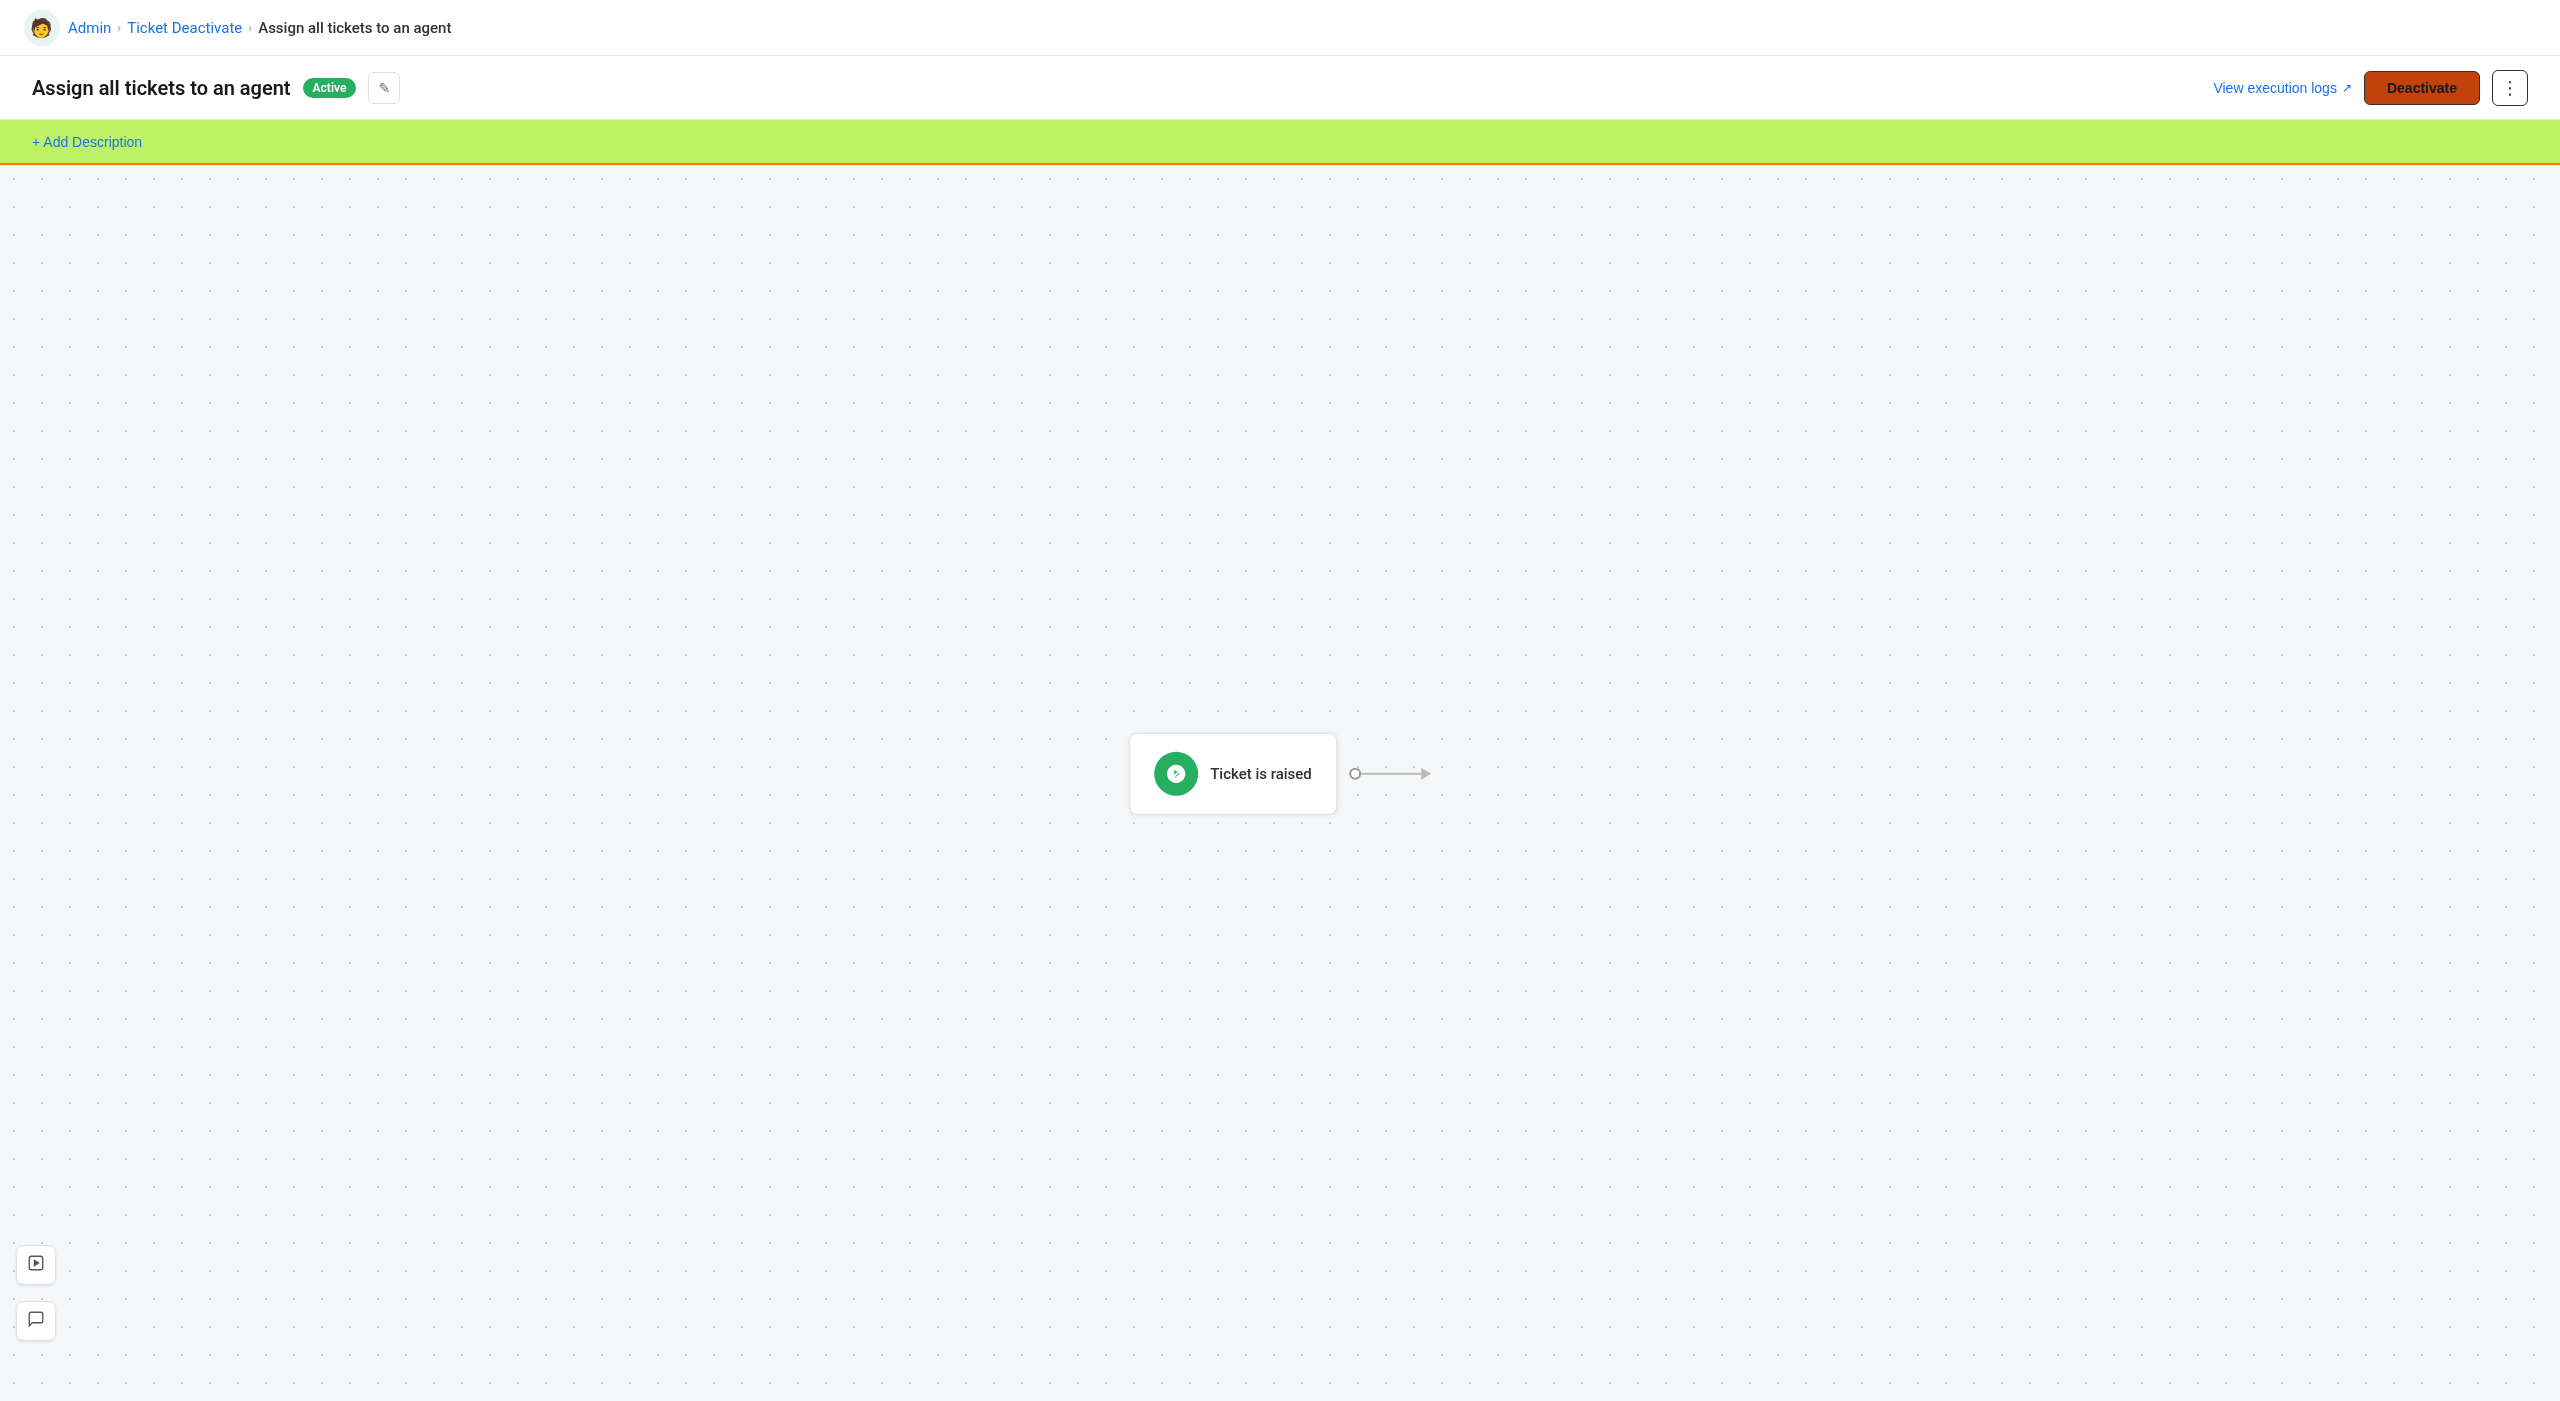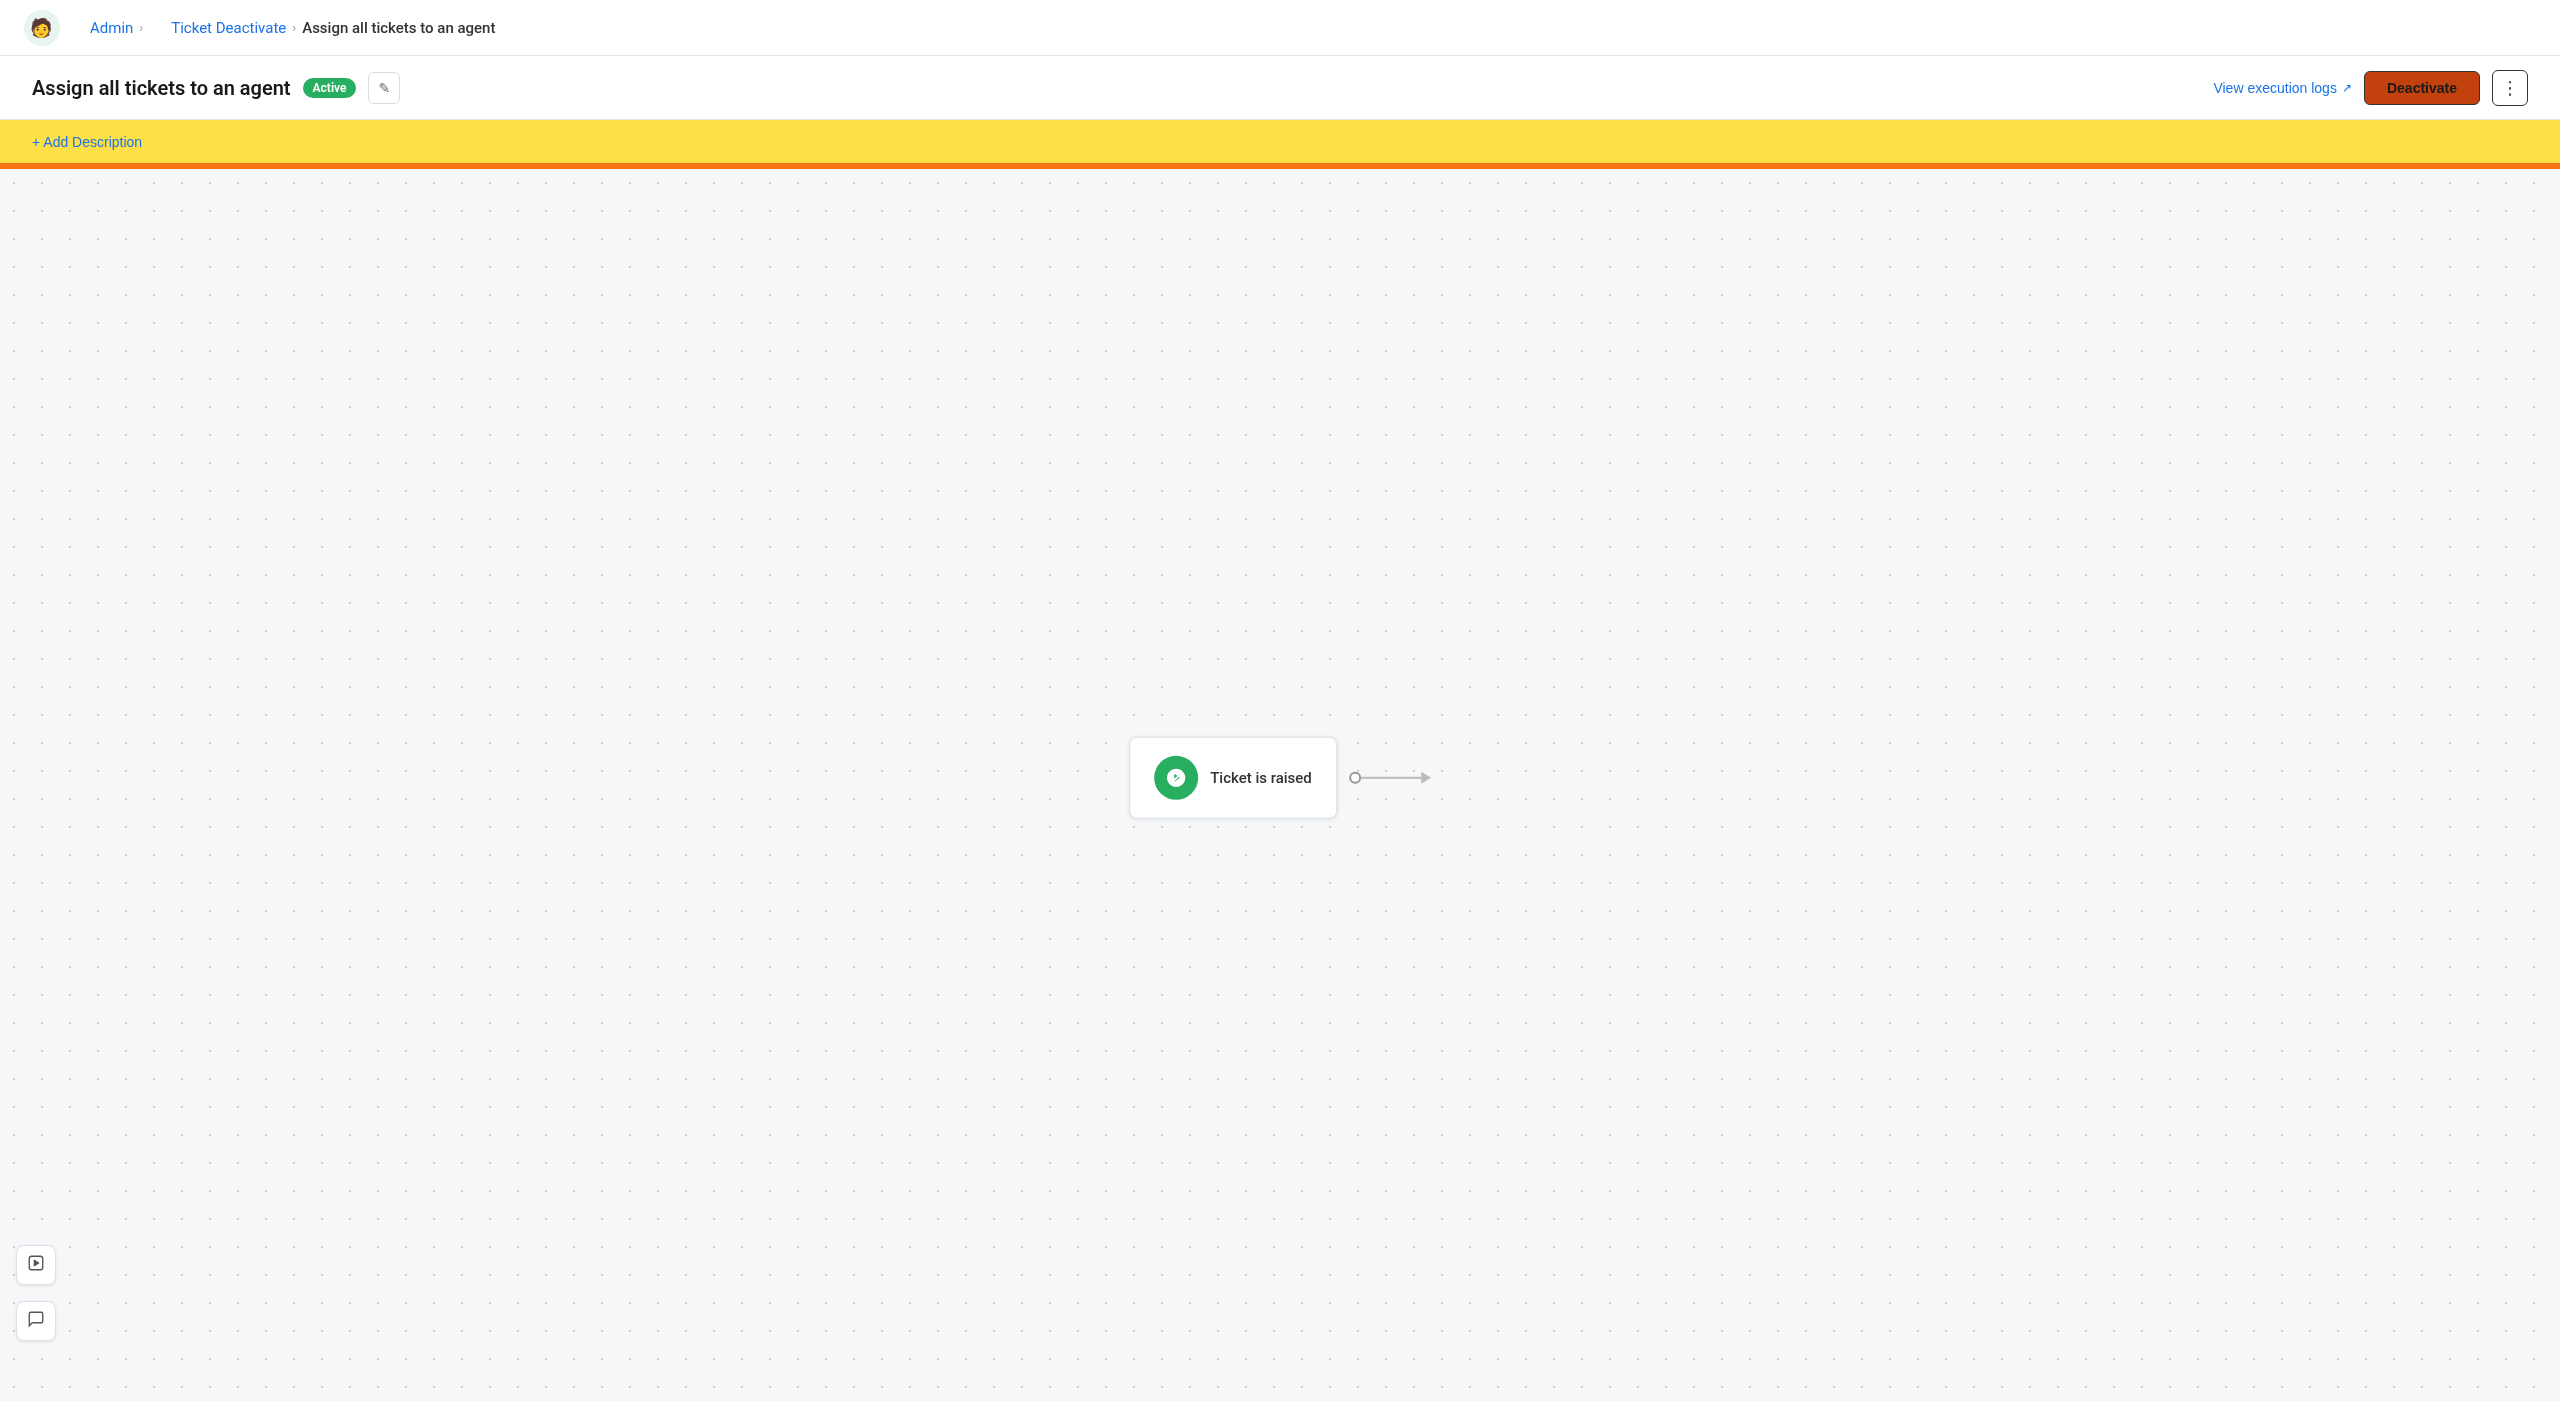--- a/index.html
+++ b/index.html
@@ -36,21 +36,20 @@
       display: flex;
       align-items: center;
       gap: 6px;
       font-size: 15px;
       color: #555;
     }
     .breadcrumb .link {
       color: #1a73e8;
       cursor: pointer;
       text-decoration: none;
-      margin-left: 22px;
     }
     .breadcrumb .sep {
       color: #999;
       font-size: 13px;
     }
     .breadcrumb .current {
       color: #333;
       font-weight: 500;
     }
 
@@ -131,23 +130,23 @@
       display: flex;
       align-items: center;
       justify-content: center;
       cursor: pointer;
       font-size: 18px;
       color: #333;
     }
 
     
     .sub-header {
-      background: #fde047;
+      background: #bef264;
       padding: 12px 32px;
-      border-bottom: 6px solid #f97316;
+      border-bottom: 2px solid #f97316;
     }
     .add-desc-btn {
       background: none;
       border: none;
       color: #1a73e8;
       font-size: 14px;
       cursor: pointer;
     }
 
     

